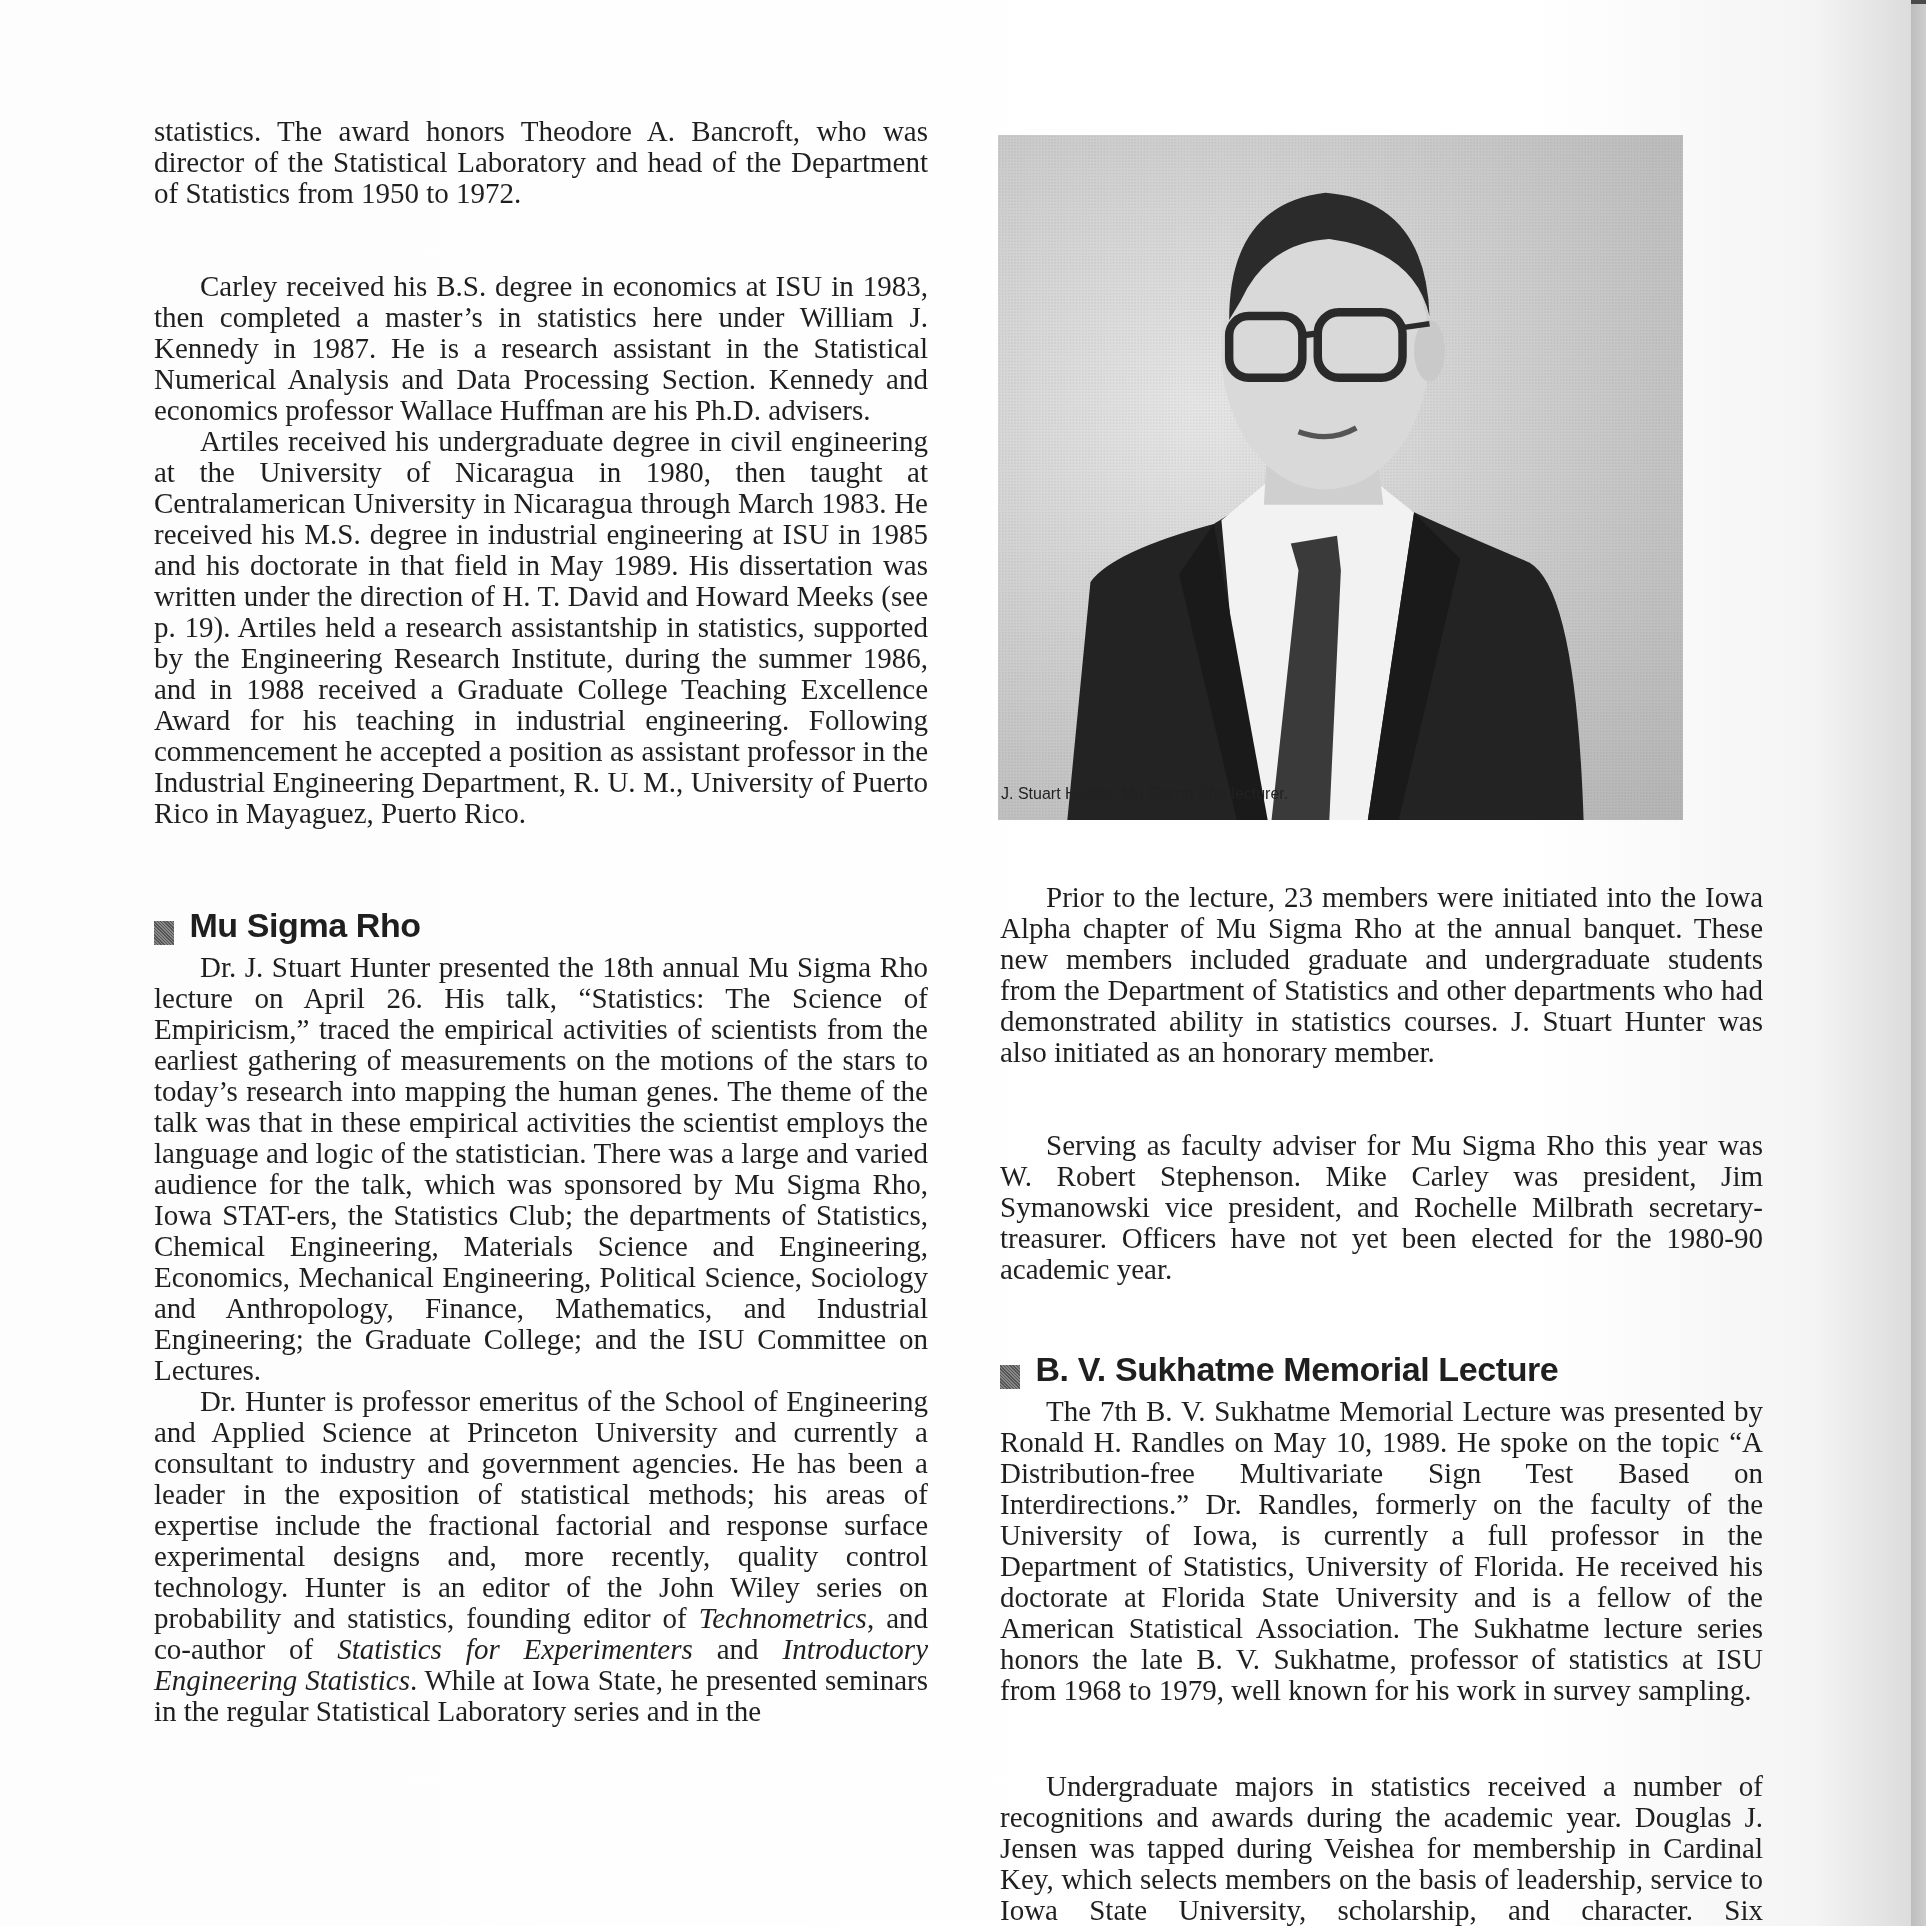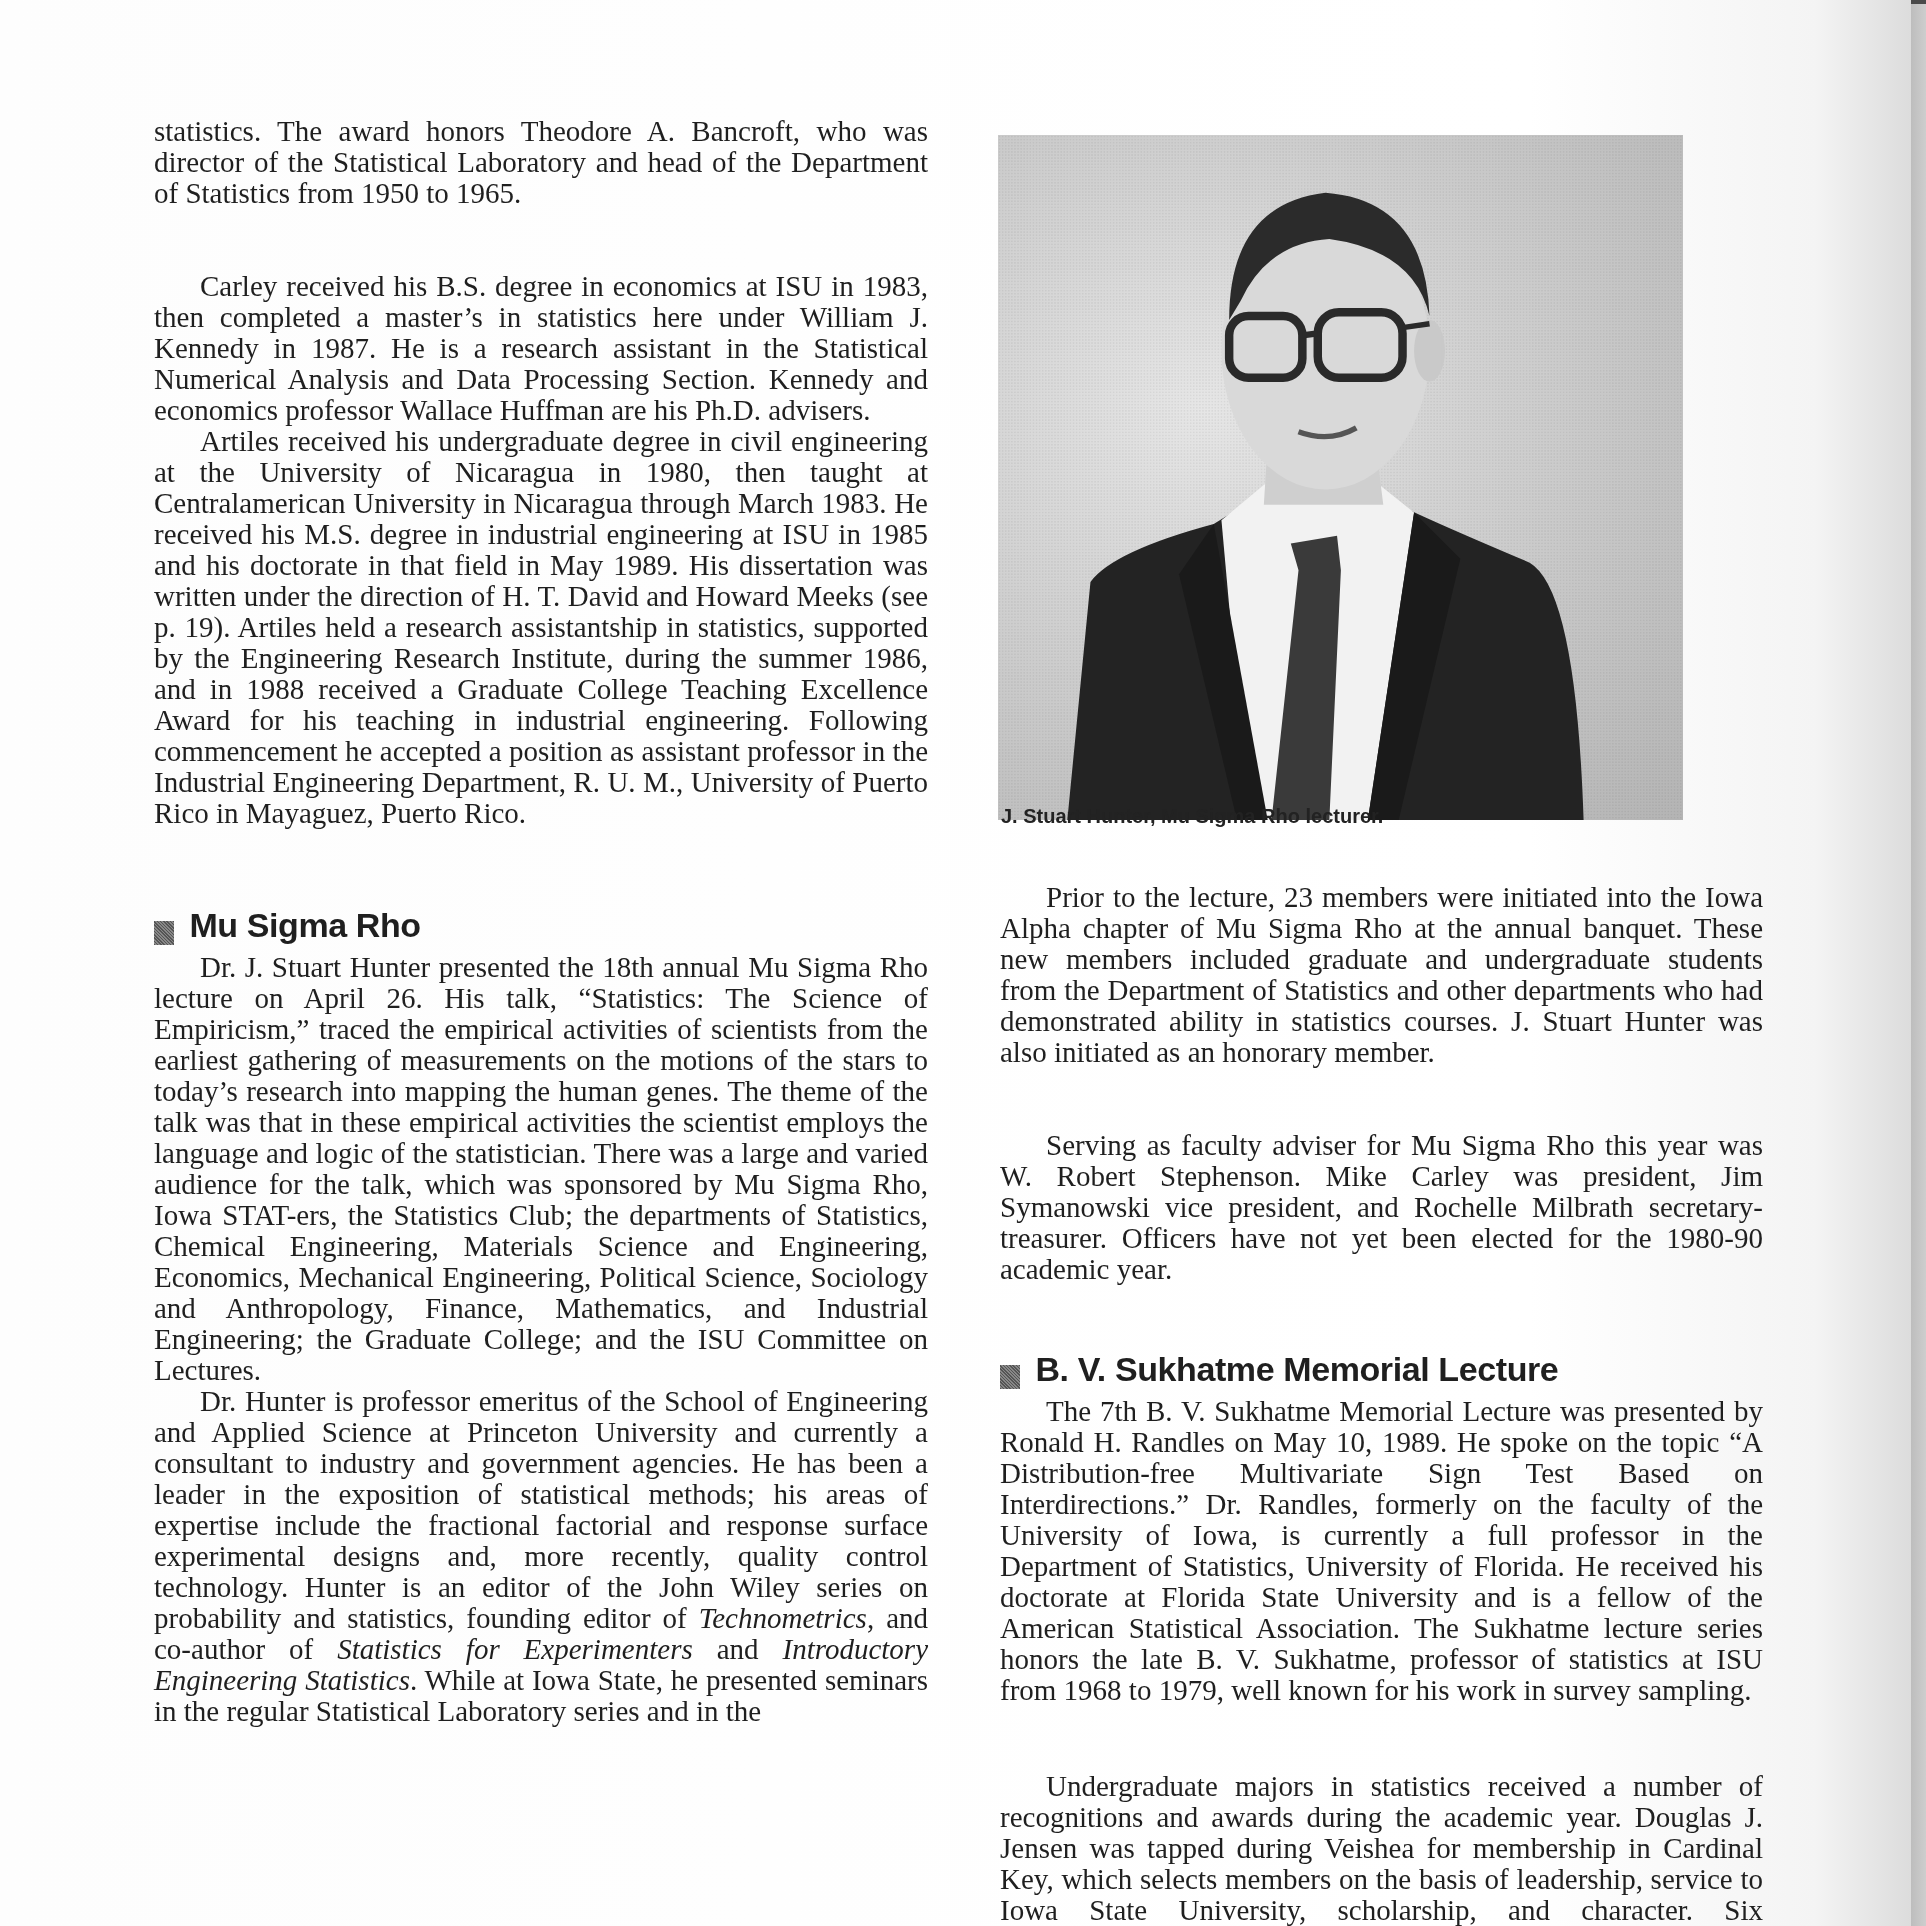--- a/index.html
+++ b/index.html
@@ -43,35 +43,35 @@
     display: inline-block; width: 20px; height: 24px; margin-right: 15.4px;
     background: repeating-linear-gradient(45deg, #555 0 1.2px, #888 1.2px 2.3px);
   }
   .photo {
     position: absolute; left: 998px; top: 135px; width: 685px; height: 685px;
     overflow: hidden;
     background: radial-gradient(ellipse at 30% 40%, #e6e6e6 0%, #cfcfcf 45%, #b4b4b4 100%);
   }
   .photo svg { display: block; width: 100%; height: 100%; }
   .caption {
-    position: absolute; left: 1001px; top: 803px; width: 732px;
+    position: absolute; left: 1001px; top: 780px; width: 732px;
     font-family: "Liberation Sans", "DejaVu Sans", sans-serif;
-    font-weight: bold; font-size: 20px; line-height: 27px; color: #222;
+    font-weight: normal; font-size: 16px; line-height: 27px; color: #222;
   }
   i { font-style: italic; }
 </style>
 </head>
 <body>
 
 <div class="page"></div>
 <div class="binding"></div>
 <div class="binding-top"></div>
 
 <div class="col col-left">
-  <p>statistics. The award honors Theodore A. Bancroft, who was director of the Statistical Laboratory and head of the Department of Statistics from 1950 to 1965.</p>
+  <p>statistics. The award honors Theodore A. Bancroft, who was director of the Statistical Laboratory and head of the Department of Statistics from 1950 to 1972.</p>
   <div class="gap-big"></div>
   <p class="indent">Carley received his B.S. degree in economics at ISU in 1983, then completed a master’s in statistics here under William J. Kennedy in 1987. He is a research assistant in the Statistical Numerical Analysis and Data Processing Section. Kennedy and economics professor Wallace Huffman are his Ph.D. advisers.</p>
   <p class="indent">Artiles received his undergraduate degree in civil engineering at the University of Nicaragua in 1980, then taught at Centralamerican University in Nicaragua through March 1983. He received his M.S. degree in industrial engineering at ISU in 1985 and his doctorate in that field in May 1989. His dissertation was written under the direction of H. T. David and Howard Meeks (see p. 19). Artiles held a research assistantship in statistics, supported by the Engineering Research Institute, during the summer 1986, and in 1988 received a Graduate College Teaching Excellence Award for his teaching in industrial engineering. Following commencement he accepted a position as assistant professor in the Industrial Engineering Department, R. U. M., University of Puerto Rico in Mayaguez, Puerto Rico.</p>
   <div style="height:77px"></div>
 
   <div class="section-head">
     <span class="bullet"></span>
     <span>Mu Sigma Rho</span>
   </div>
   <p class="indent">Dr. J. Stuart Hunter presented the 18th annual Mu Sigma Rho lecture on April 26. His talk, “Statistics: The Science of Empiricism,” traced the empirical activities of scientists from the earliest gathering of measurements on the motions of the stars to today’s research into mapping the human genes. The theme of the talk was that in these empirical activities the scientist employs the language and logic of the statistician. There was a large and varied audience for the talk, which was sponsored by Mu Sigma Rho, Iowa STAT-ers, the Statistics Club; the departments of Statistics, Chemical Engineering, Materials Science and Engineering, Economics, Mechanical Engineering, Political Science, Sociology and Anthropology, Finance, Mathematics, and Industrial Engineering; the Graduate College; and the ISU Committee on Lectures.</p>

